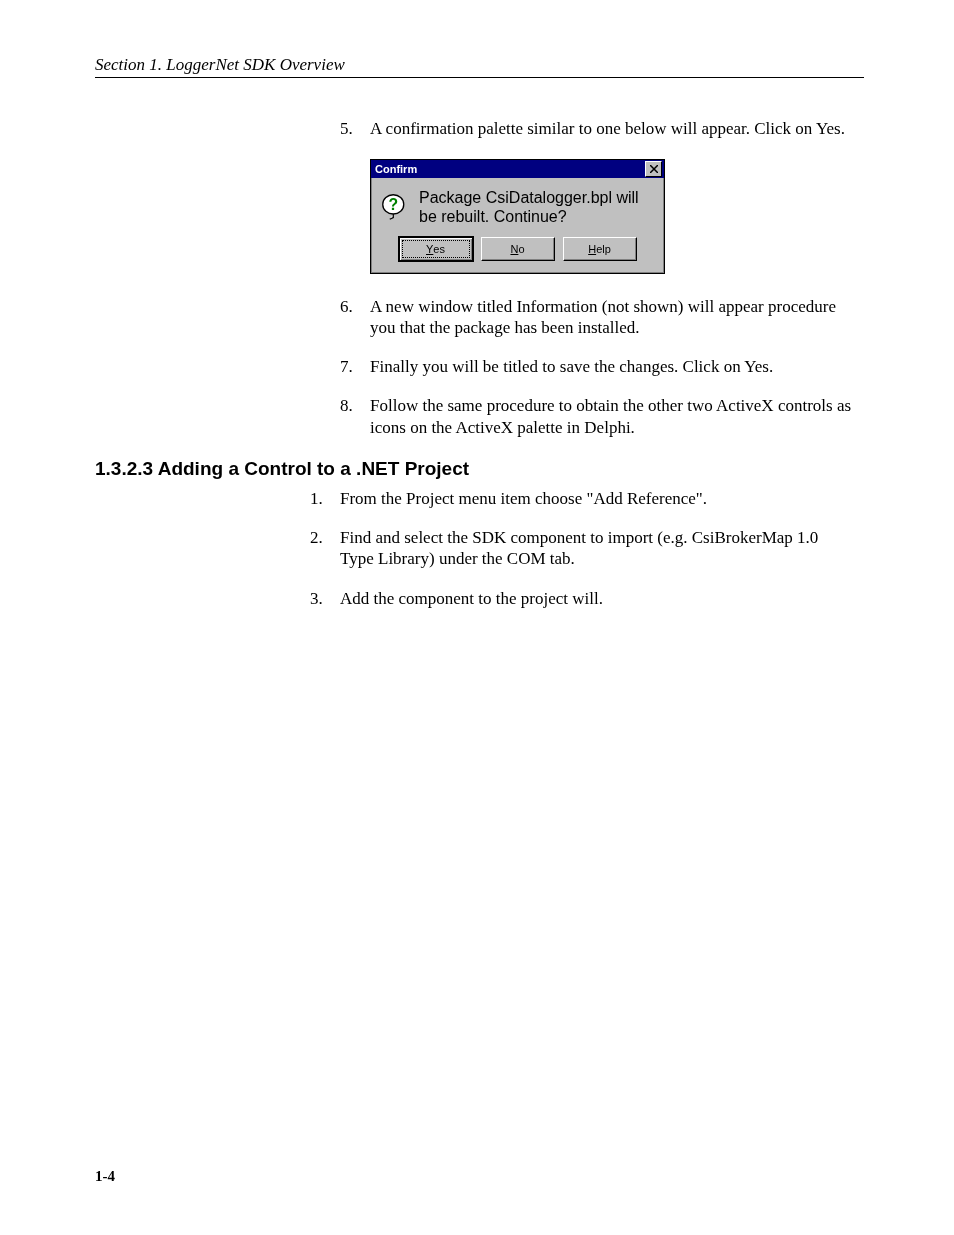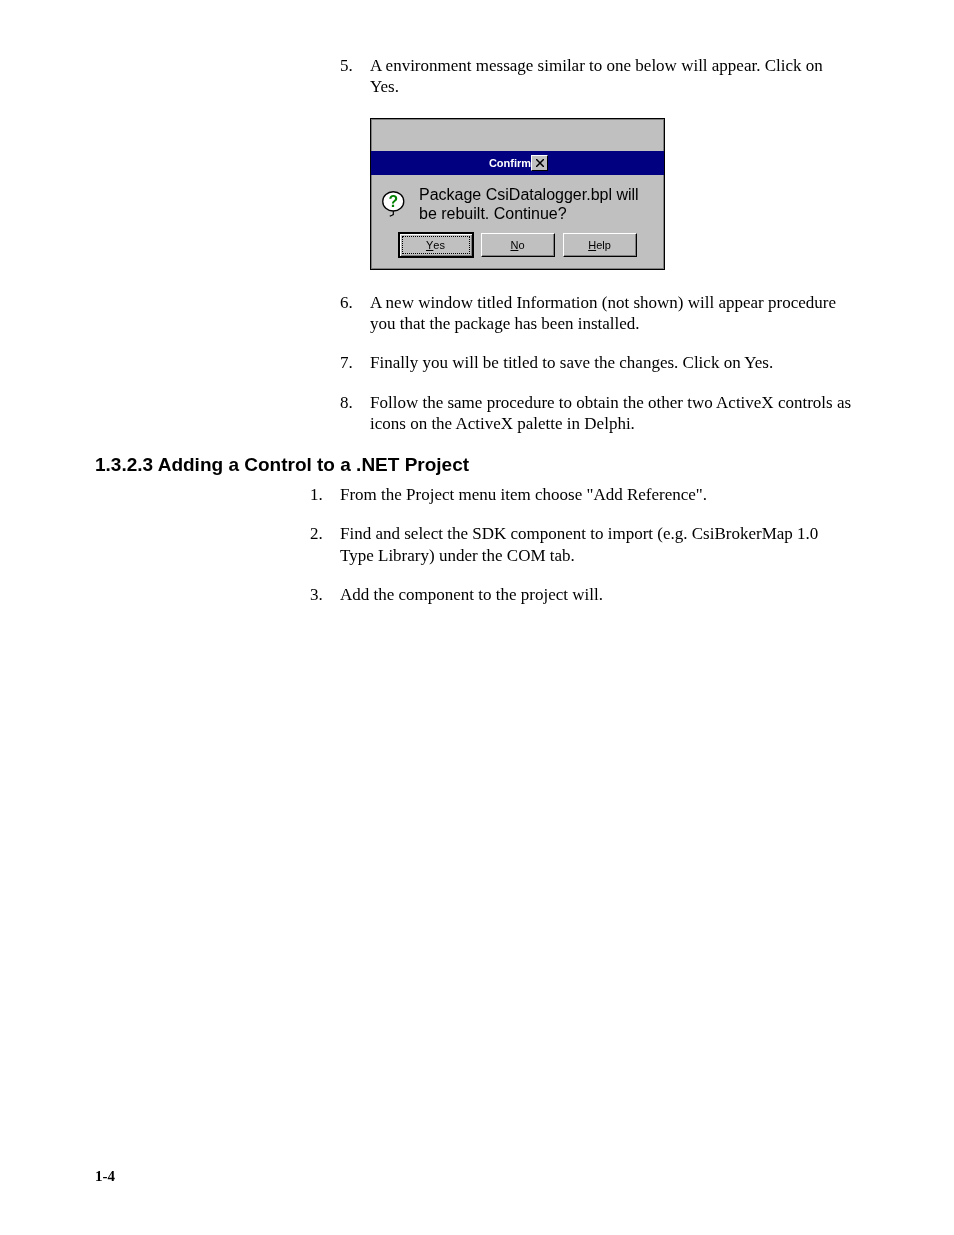--- a/index.html
+++ b/index.html
@@ -58,27 +58,26 @@
     width: 293px;
     background: #c0c0c0;
     border: 1px solid #000;
     box-shadow: 0 0 0 1px #808080 inset;
     font-family: Tahoma, Arial, sans-serif;
     font-size: 11px;
   }
   .dlg-titlebar {
     background: #000080;
     color: #fff;
-    height: 24px;
-    display: flex;
-    align-items: center;
-    justify-content: center;
+    height: 18px;
+    display: flex;
+    align-items: center;
+    justify-content: space-between;
     padding: 0 2px 0 4px;
     font-weight: bold;
-    margin-top: 32px;
   }
   .dlg-close {
     width: 15px;
     height: 14px;
     background: #c0c0c0;
     border: 1px solid #000;
     border-top-color: #fff;
     border-left-color: #fff;
     color: #000;
     font-family: Arial, sans-serif;
@@ -156,26 +155,29 @@
     font-family: Liberation Serif, serif;
     font-weight: bold;
     font-size: 15px;
   }
 </style>
 </head>
 <body>
 
 <div class="page">
 
+  <div class="header-line">
+    <span class="header-title">Section 1.  LoggerNet SDK Overview</span>
+  </div>
 
   <div class="content-indent">
     <ol class="steps">
       <li>
         <span class="num">5.</span>
-        <span class="txt">A environment message similar to one below will appear. Click on Yes.</span>
+        <span class="txt">A confirmation palette similar to one below will appear. Click on Yes.</span>
       </li>
     </ol>
 
     <div class="dialog-wrap">
       <div class="dialog">
         <div class="dlg-titlebar">
           <span>Confirm</span>
           <span class="dlg-close">
             <svg width="8" height="8" viewBox="0 0 8 8">
                 <path d="M0 0 L8 8 M8 0 L0 8" stroke="#000" stroke-width="1.5"></path>

